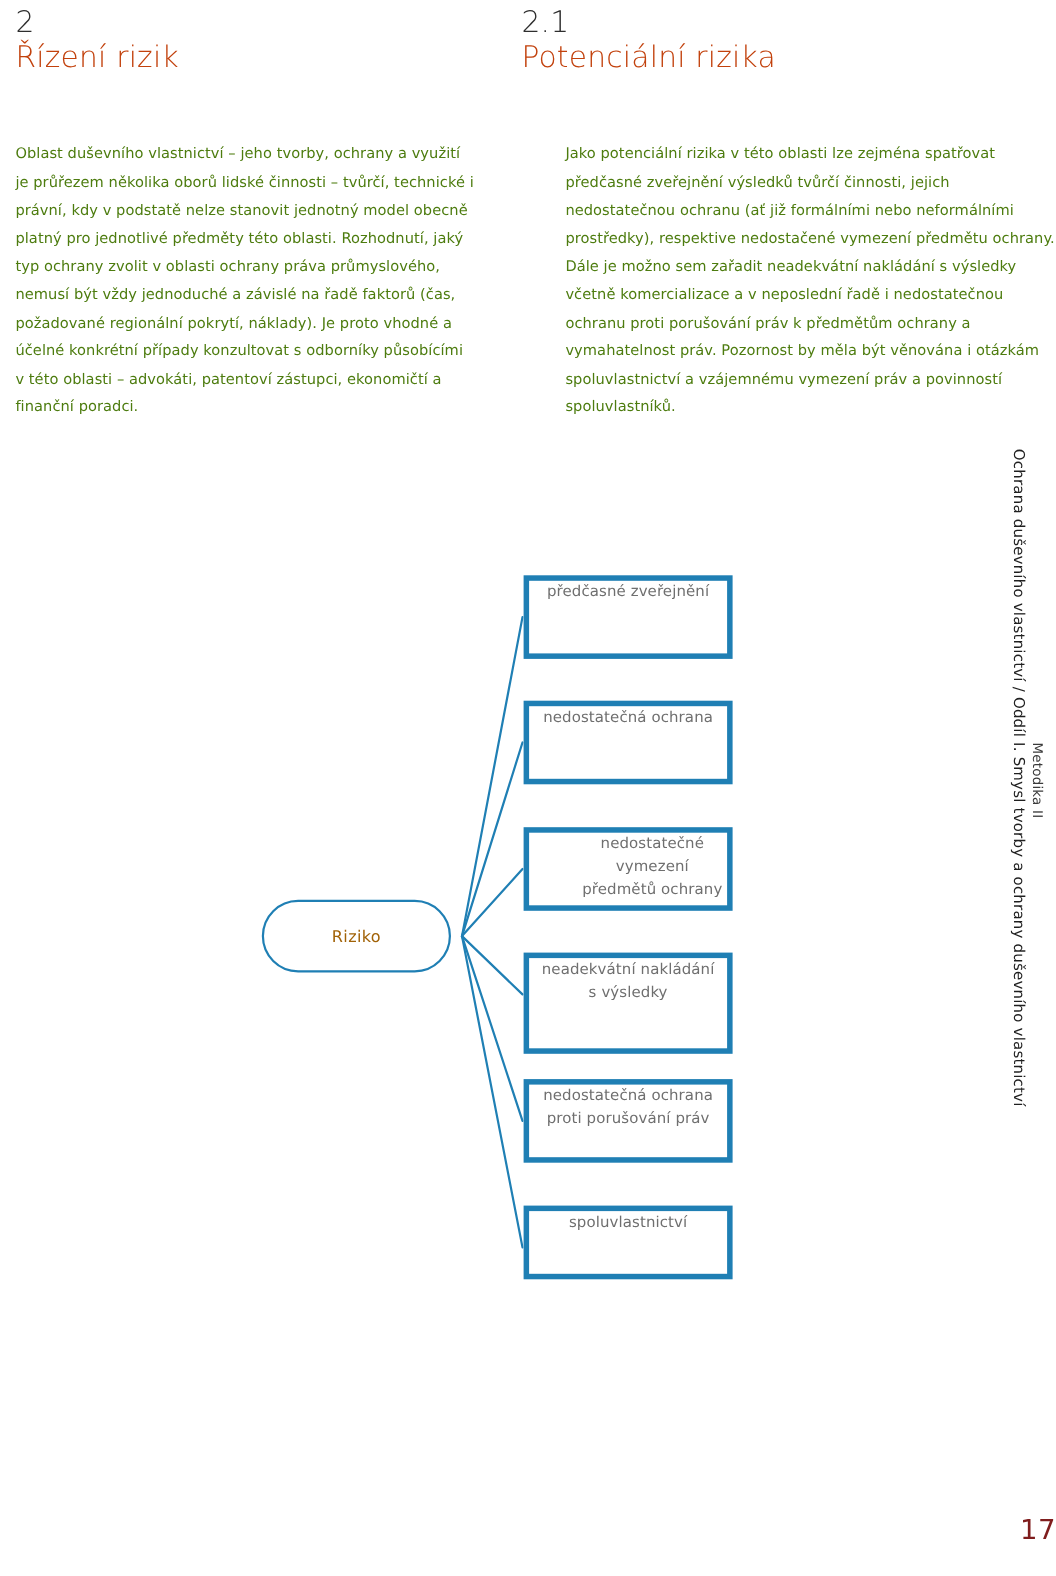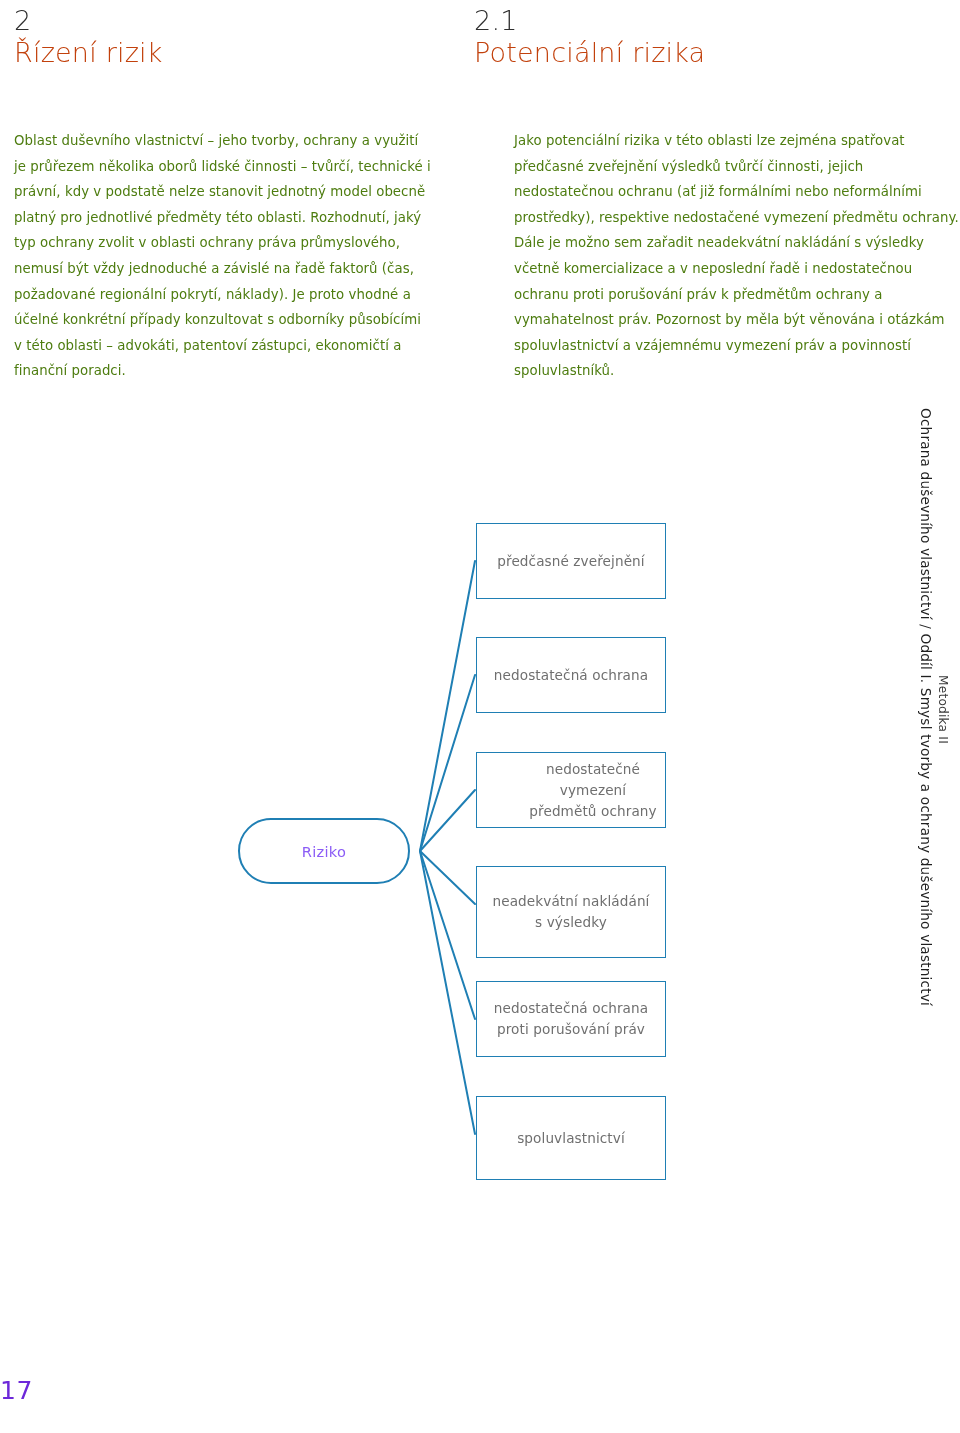--- a/index.html
+++ b/index.html
@@ -70,43 +70,42 @@
   #diagram svg {
     position: absolute;
     left: 0;
     top: 0;
     width: 960px;
     height: 1433px;
   }
 
   .node-box {
     position: absolute;
-    border: 1px solid #0c4a6e;
+    border: 5px solid #0c4a6e;
     background: #ffffff;
     display: flex;
-    align-items: center;
     justify-content: center;
     text-align: center;
     box-sizing: border-box;
     font-size: 13.6px;
     line-height: 21px;
     color: #6f6f6f;
     letter-spacing: 0.1px;
   }
   .node-root {
     position: absolute;
     border: 2px solid #1f7fb4;
     border-radius: 34px;
     background: #ffffff;
     display: flex;
     align-items: center;
     justify-content: center;
     box-sizing: border-box;
     font-size: 14.6px;
-    color: #8b5cf6;
+    color: #a16207;
     letter-spacing: 0.3px;
   }
 
   
   #sidebar {
     position: absolute;
     right: 6px;
     top: 0;
     height: 1433px;
     width: 46px;
@@ -132,24 +131,24 @@
     letter-spacing: 0.2px;
     color: #1f1f1f;
   }
 
   
   #folio {
     position: absolute;
     left: 0;
     top: 1376px;
     width: 960px;
-    text-align: left;
+    text-align: right;
     font-size: 25px;
     font-weight: 400;
-    color: #6d28d9;
+    color: #7f1d1d;
     letter-spacing: 0.5px;
   }
 </style>
 </head>
 <body>
 
 <div id="page">
 
   <div class="heading-block" id="heading-left">
     <div class="heading-num">2</div>
@@ -192,21 +191,21 @@
         </div>
         <div class="node-box" style="left: 476px; top: 752px; width: 190px; height: 76px; border-color: rgb(31, 127, 180); padding-left: 44px;">
           <span>nedostatečné vymezení<br>předmětů ochrany</span>
         </div>
         <div class="node-box" style="left: 476px; top: 866px; width: 190px; height: 92px; border-color: rgb(31, 127, 180);">
           <span>neadekvátní nakládání<br>s výsledky</span>
         </div>
         <div class="node-box" style="left: 476px; top: 981px; width: 190px; height: 76px; border-color: rgb(31, 127, 180);">
           <span>nedostatečná ochrana<br>proti porušování práv</span>
         </div>
-        <div class="node-box" style="left: 476px; top: 1096px; width: 190px; height: 84px; border-color: rgb(31, 127, 180);">
+        <div class="node-box" style="left: 476px; top: 1096px; width: 190px; height: 67px; border-color: rgb(31, 127, 180);">
           <span>spoluvlastnictví</span>
         </div>
       </div>
   </div>
 
   <div id="sidebar">
     <div class="vert" id="sidebar-series">Metodika II</div>
     <div class="vert" id="sidebar-title">Ochrana duševního vlastnictví / Oddíl I. Smysl tvorby a ochrany duševního vlastnictví</div>
   </div>
 

